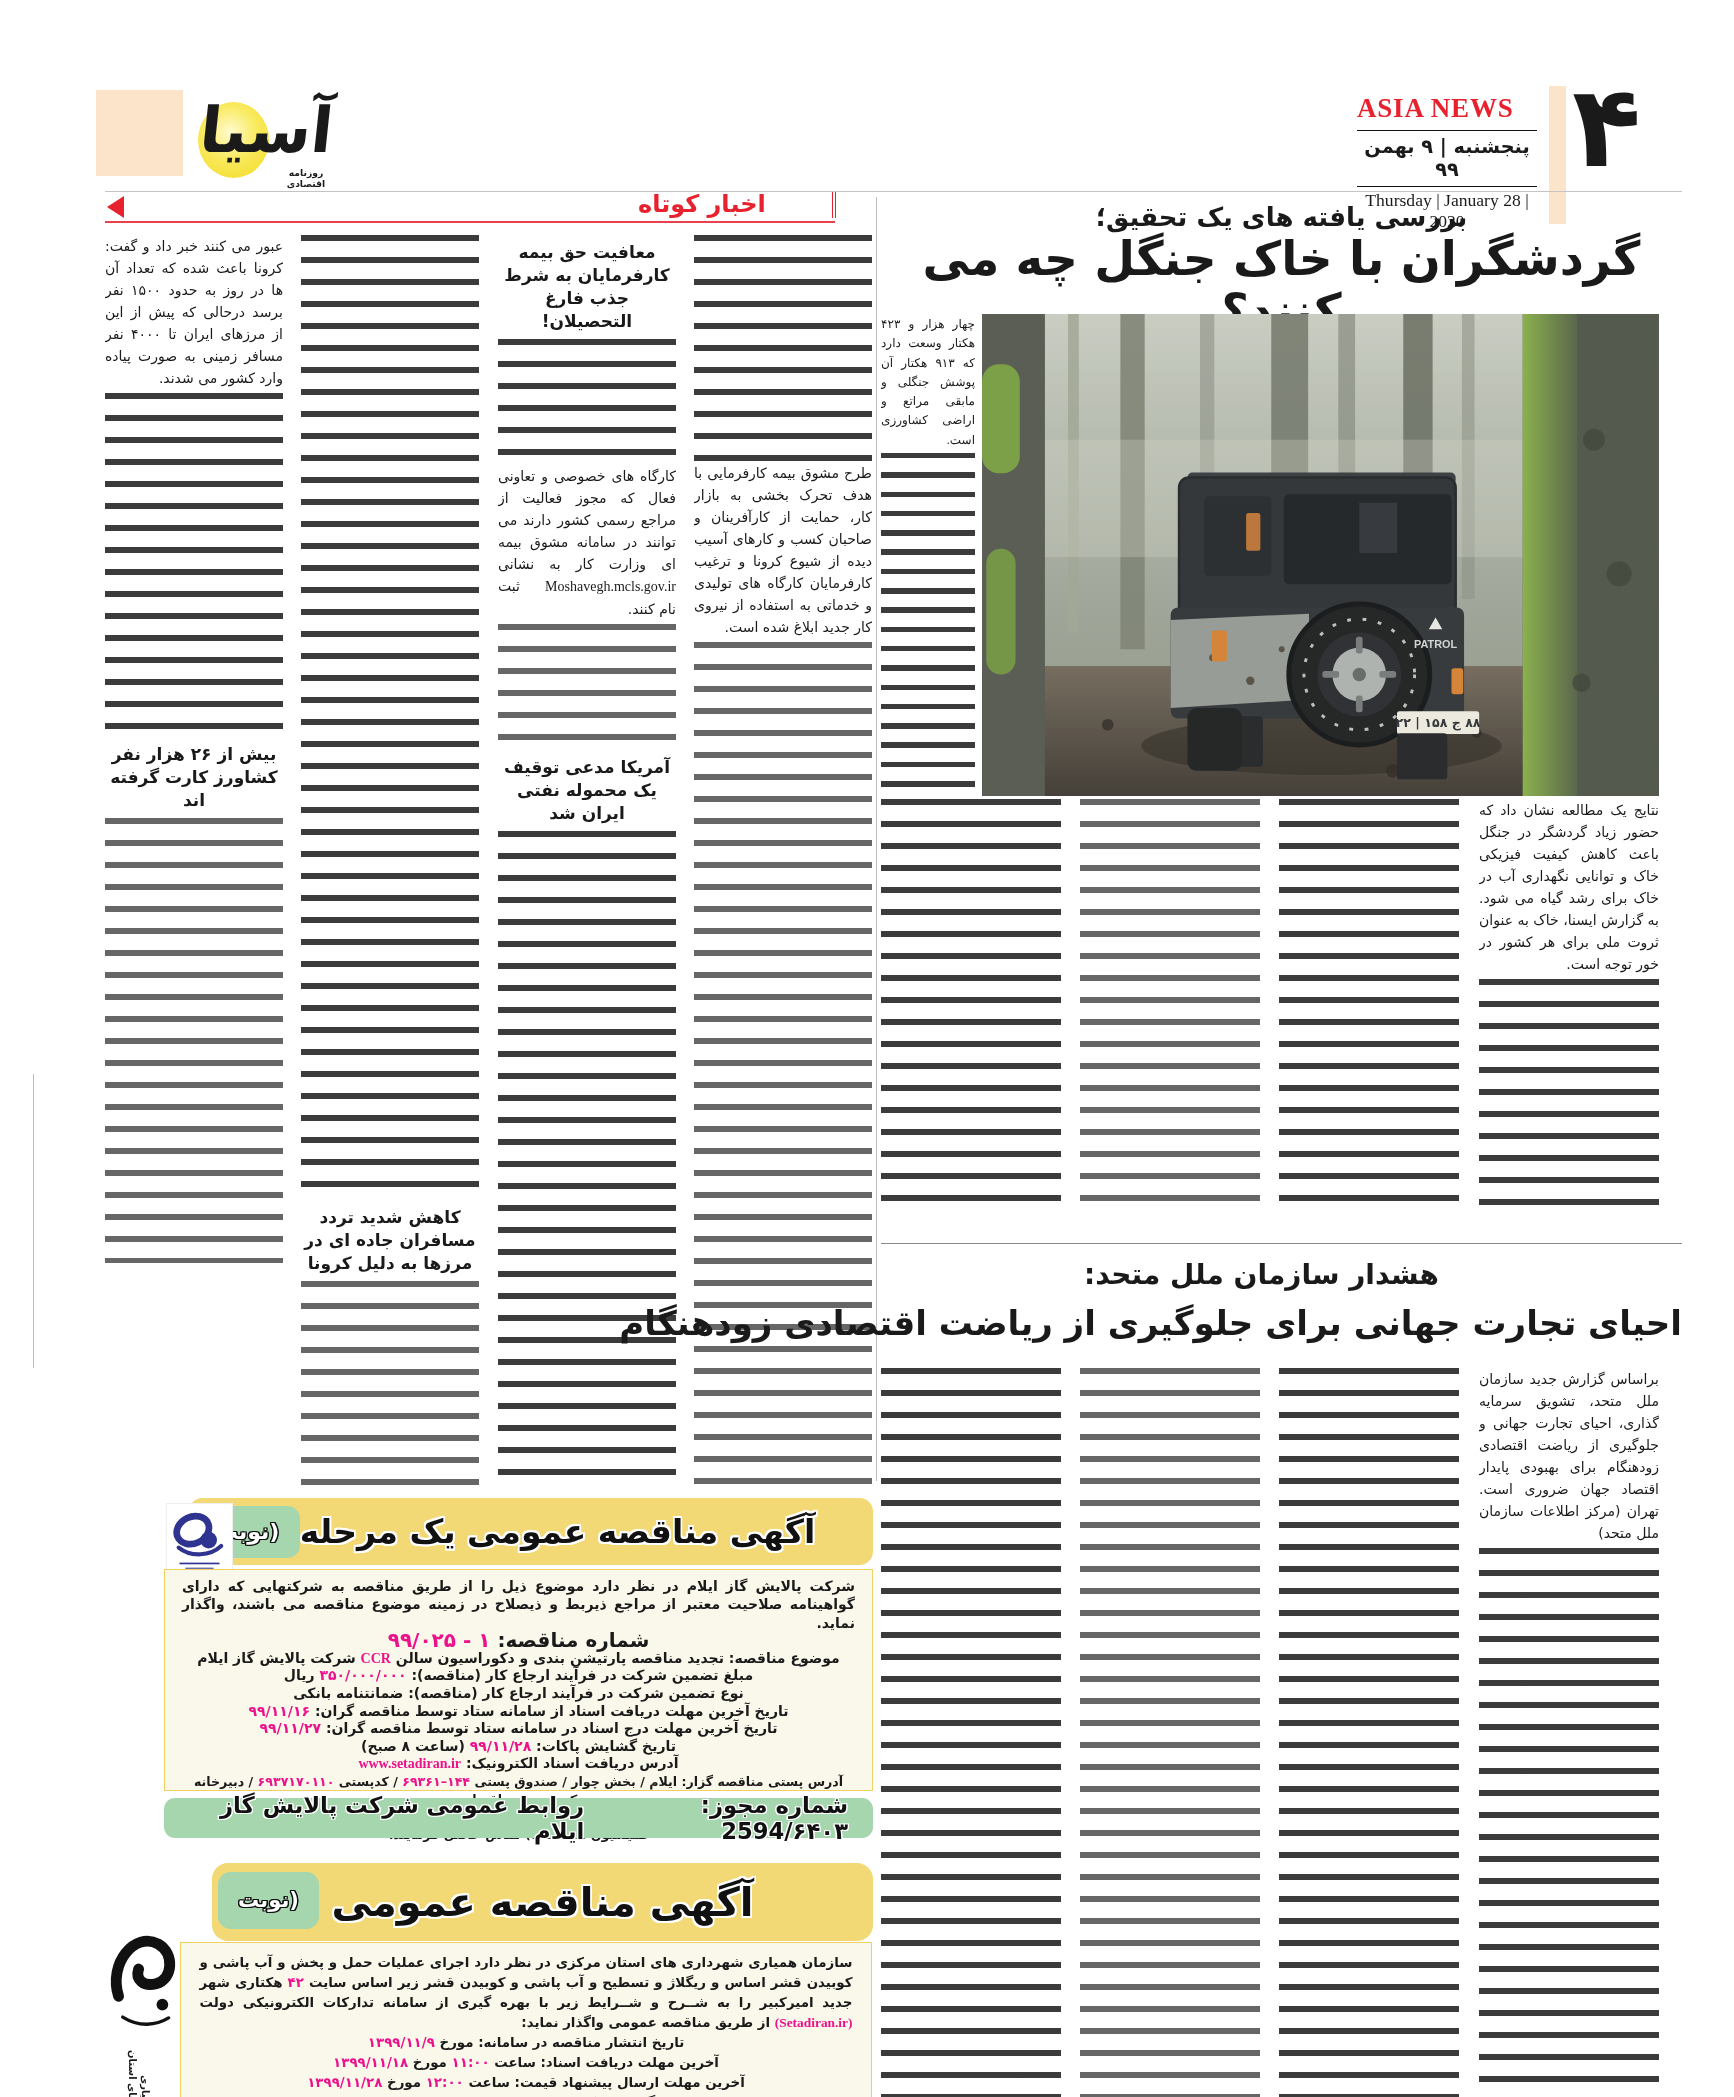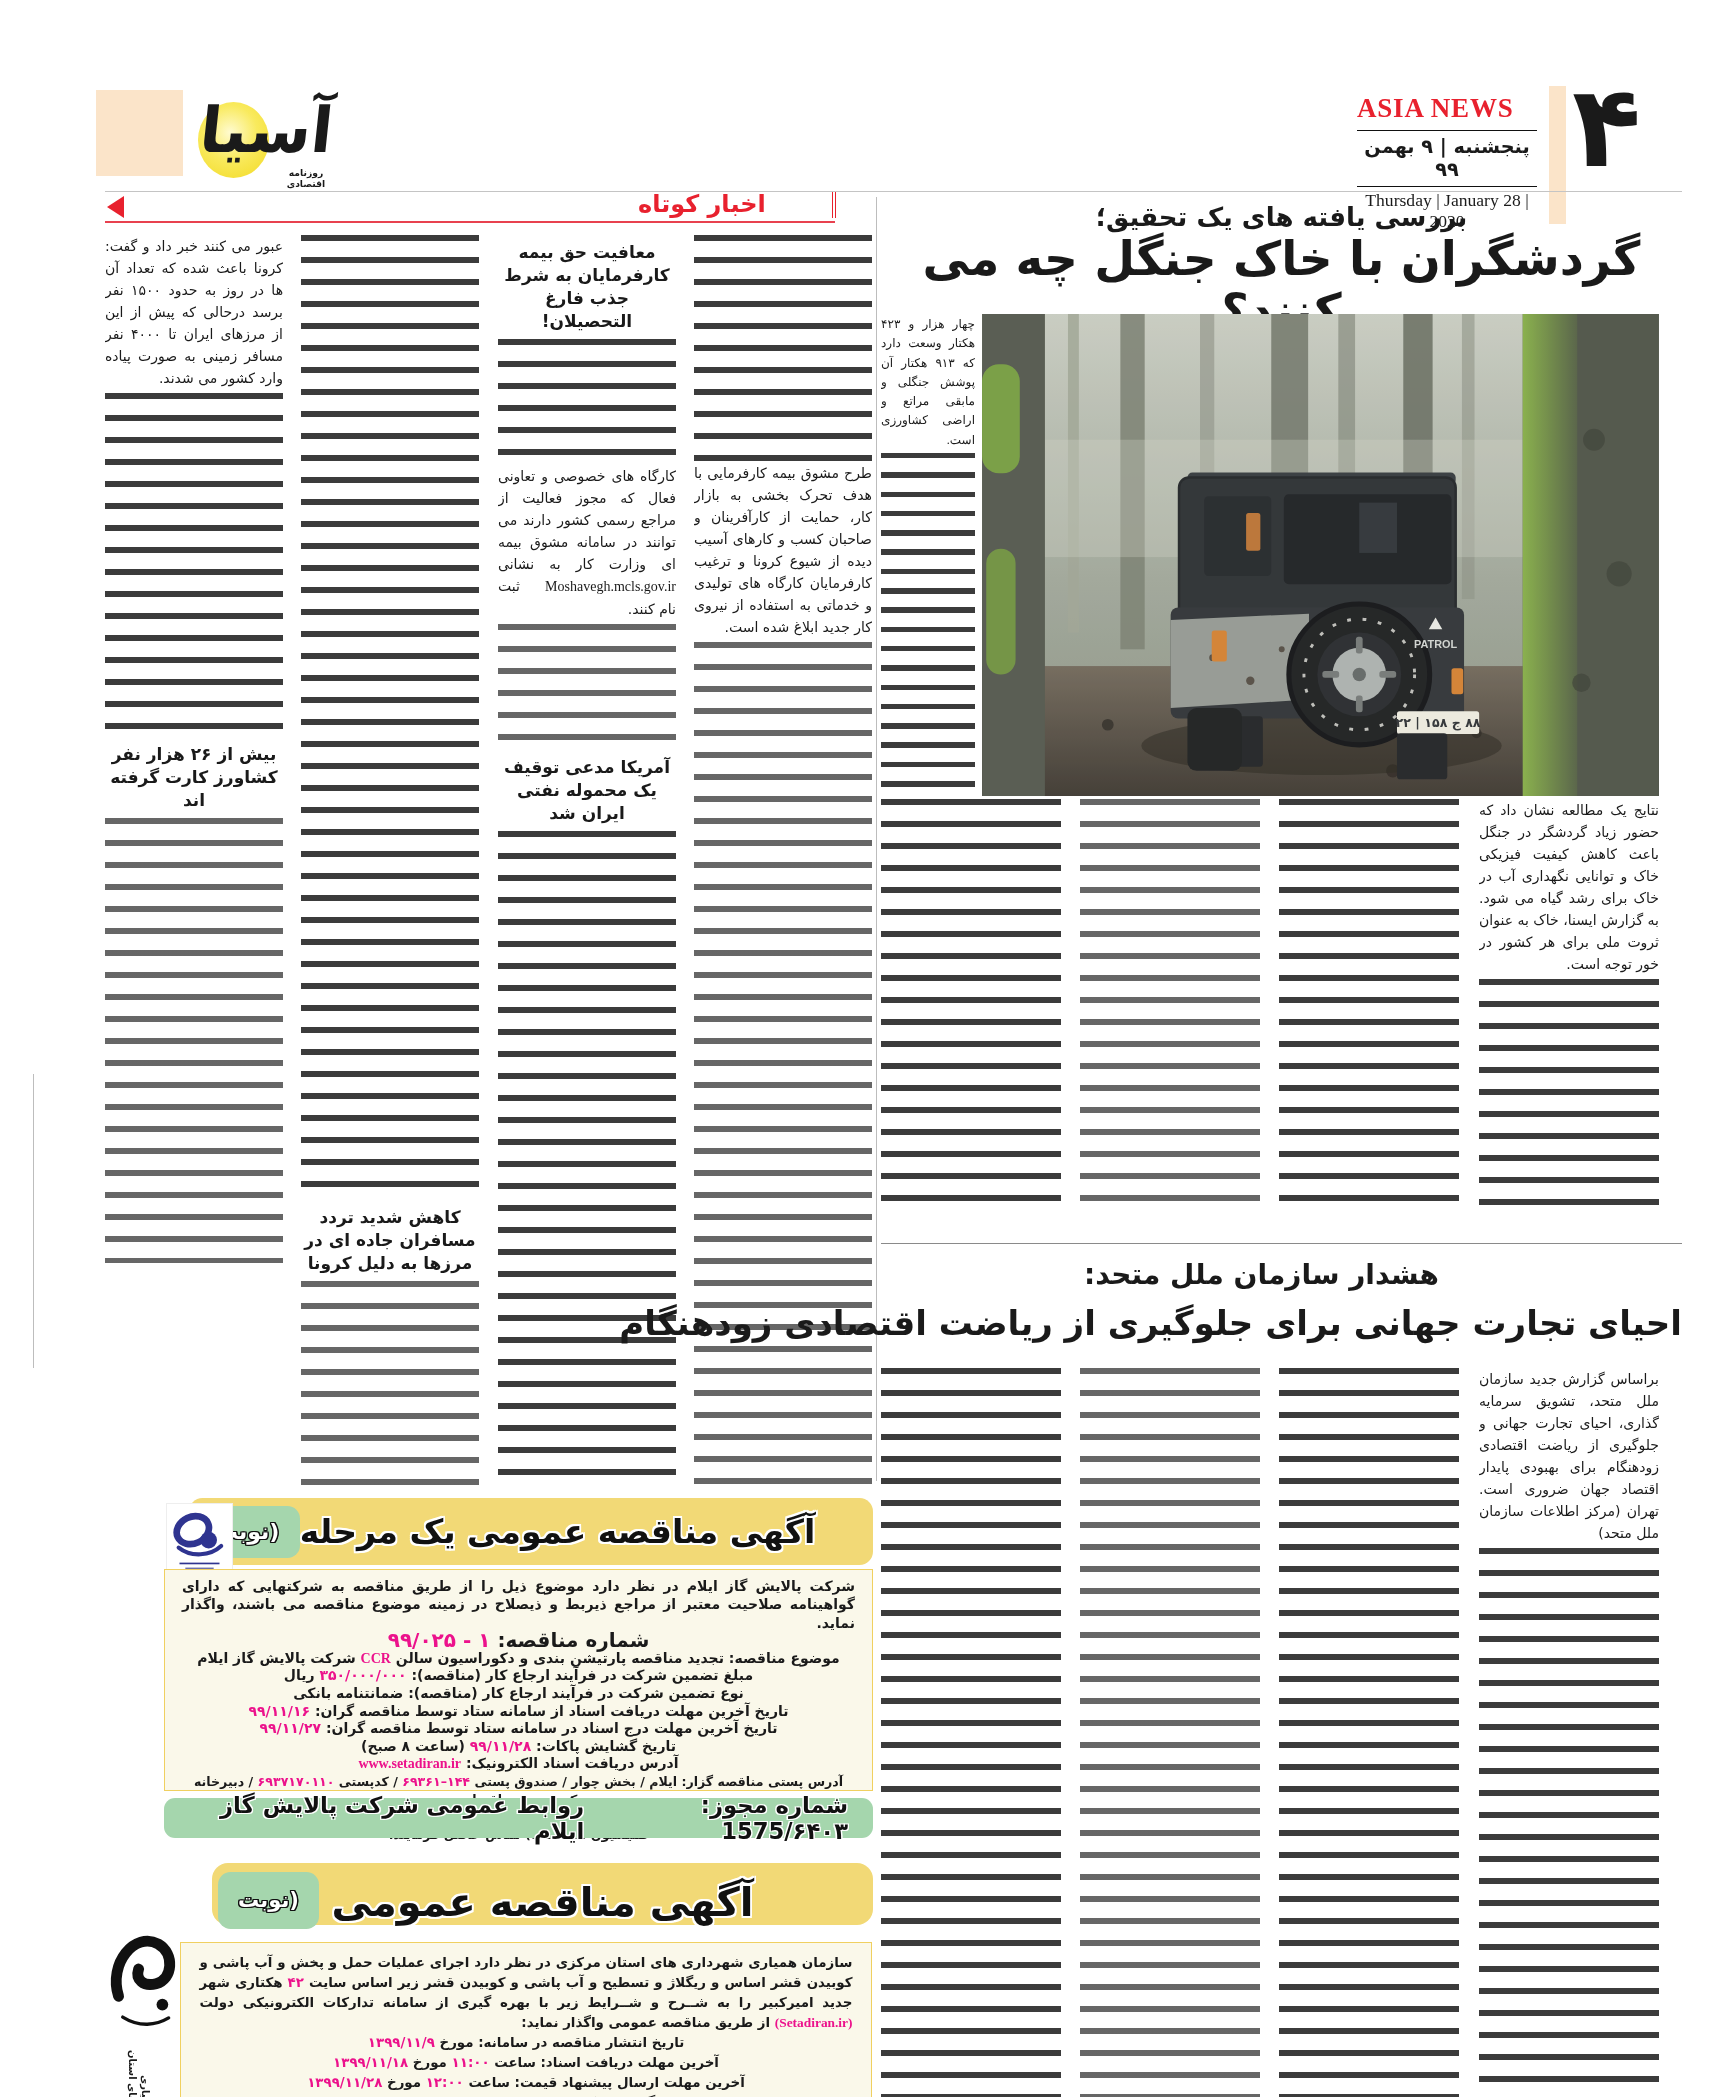--- a/index.html
+++ b/index.html
@@ -247,25 +247,25 @@
     <div class="adline" style="font-size:14px;line-height:17.6px;"><span>مبلغ تضمین شرکت در فرآیند ارجاع کار (مناقصه): </span><span class="mag">۳۵۰/۰۰۰/۰۰۰</span><span> ریال</span></div>
     <div class="adline" style="font-size:14px;line-height:17.6px;">نوع تضمین شرکت در فرآیند ارجاع کار (مناقصه): ضمانتنامه بانکی</div>
     <div class="adline" style="font-size:14px;line-height:17.6px;"><span>تاریخ آخرین مهلت دریافت اسناد از سامانه ستاد توسط مناقصه گران: </span><span class="mag">۹۹/۱۱/۱۶</span></div>
     <div class="adline" style="font-size:14px;line-height:17.6px;"><span>تاریخ آخرین مهلت درج اسناد در سامانه ستاد توسط مناقصه گران: </span><span class="mag">۹۹/۱۱/۲۷</span></div>
     <div class="adline" style="font-size:14px;line-height:17.6px;"><span>تاریخ گشایش پاکات: </span><span class="mag">۹۹/۱۱/۲۸</span><span> (ساعت ۸ صبح)</span></div>
     <div class="adline" style="font-size:14px;line-height:17.6px;"><span>آدرس دریافت اسناد الکترونیک: </span><span class="mag latin">www.setadiran.ir</span></div>
     <div class="adline" style="font-size:12.6px;line-height:17.6px;"><span>آدرس پستی مناقصه گزار: ایلام / بخش چوار / صندوق پستی </span><span class="mag">۱۴۴–۶۹۳۶۱</span><span> / کدپستی </span><span class="mag">۶۹۳۷۱۷۰۱۱۰</span><span> / دبیرخانه کمیسیون مناقصات</span></div>
     <div class="adline" style="font-size:12.6px;line-height:17.6px;"><span>٭مناقصه گران می توانند جهت کسب اطلاعات بیشتر با شماره تلفن </span><span class="mag">۲۰۷۷</span><span> و </span><span class="mag">۰۸۴–۳۲۹۱۲۸۵۰</span><span> (دبیرخانه کمیسیون مناقصات) تماس حاصل فرمایند.</span></div>
   </div>
   <div class="abs adfoot" style="left:164px;top:1798px;width:709px;height:40px;padding:0 25px;">
-    <span style="font-size:22.7px;">شماره مجوز: 1575/۶۴۰۳</span>
+    <span style="font-size:22.7px;">شماره مجوز: 2594/۶۴۰۳</span>
     <span style="font-size:22.7px;">روابط عمومی شرکت پالایش گاز ایلام</span>
   </div>
 
-  <div class="abs adbar" style="left:212px;top:1863px;width:661px;height:62px;border-radius:16px;">
+  <div class="abs adbar" style="left:212px;top:1863px;width:661px;height:78px;border-radius:16px;">
     <div class="adtitle" style="font-size:40px;line-height:78px;">آگهی مناقصه عمومی</div>
   </div>
   <div class="abs adchip" style="left:218px;top:1872px;width:101px;height:57px;font-size:21px;line-height:57px;">(نوبت اول)</div>
   <div class="abs logo-box" style="left:106px;top:1921px;width:71px;height:243px;border:none;">
     <svg width="71" height="117" viewBox="0 0 170 280">
       <path d="M30,180 C5,100 70,25 125,55 C165,78 160,140 120,150 C90,158 70,140 78,115" fill="none" stroke="#111" stroke-width="26" stroke-linecap="round"></path>
       <circle cx="135" cy="200" r="14" fill="#111"></circle>
       <path d="M40,230 C80,255 120,250 150,232" fill="none" stroke="#111" stroke-width="8" stroke-linecap="round"></path>
     </svg>
     <div class="vtext" style="height:113px;margin-right:25px;">سازمان همیاری شهرداری های استان مرکزی</div>

